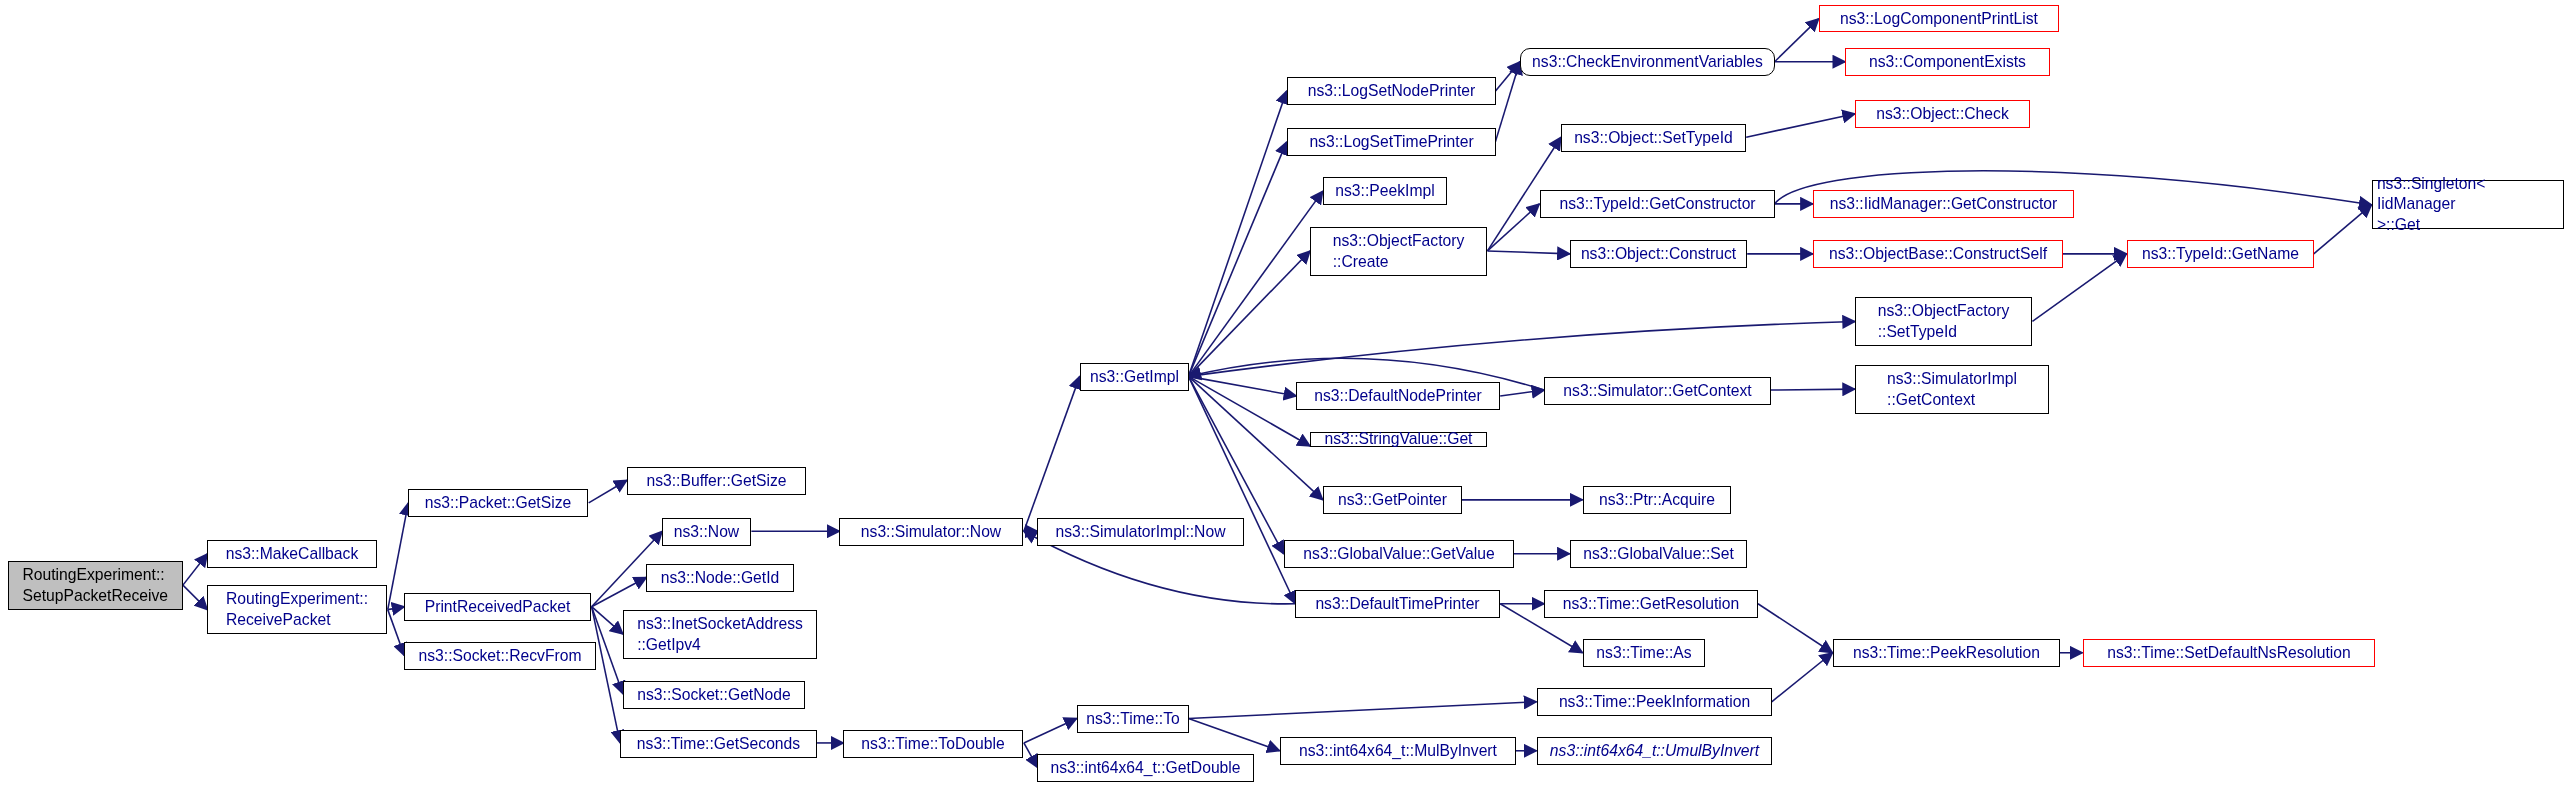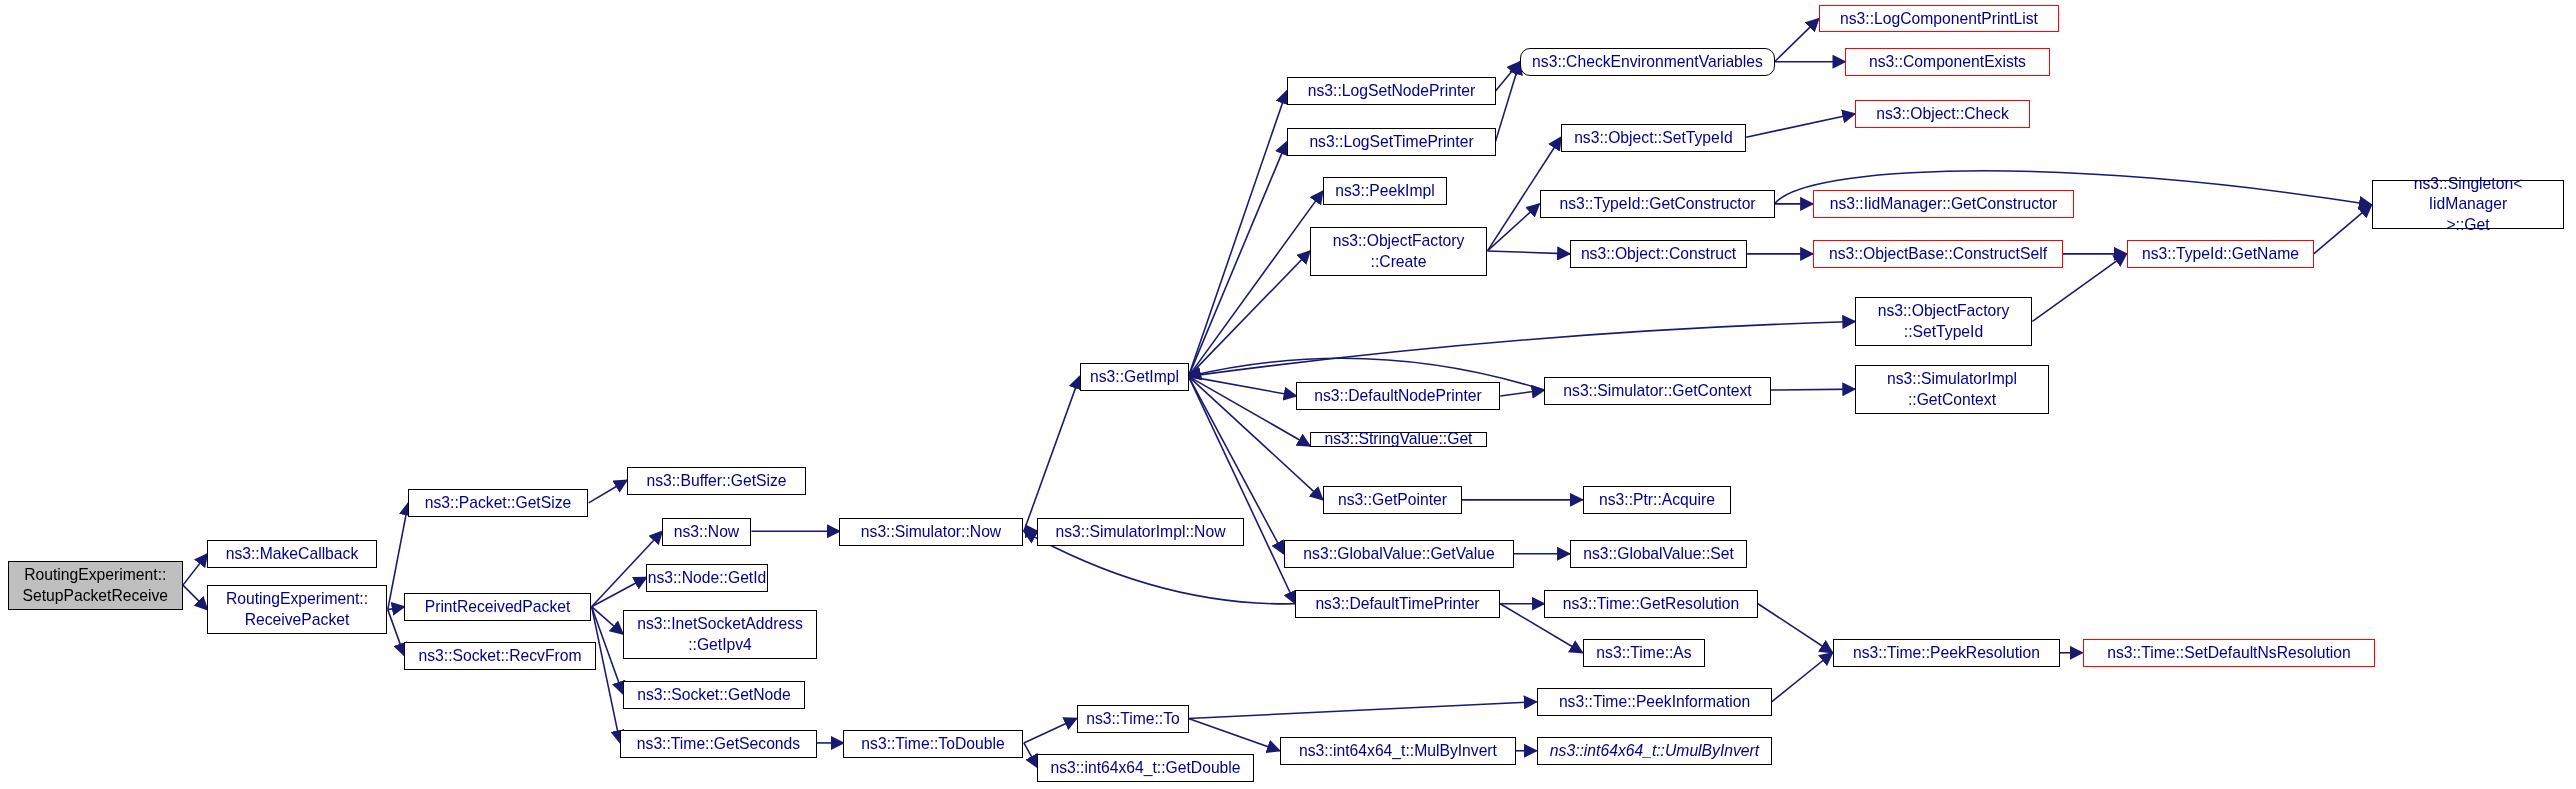--- a/index.html
+++ b/index.html
@@ -3,21 +3,21 @@
 <meta charset="utf-8">
 <style>
   html,body{margin:0;padding:0;background:#ffffff;}
   body{width:2576px;height:789px;font-family:"Liberation Sans",sans-serif;}
   #call-graph{position:relative;width:2576px;height:789px;background:#ffffff;overflow:hidden;}
   #edge-layer{position:absolute;left:0;top:0;width:2576px;height:789px;}
   .edge{fill:none;stroke:#191970;stroke-width:1.6px;}
   .node{
     position:absolute;box-sizing:border-box;
     display:flex;align-items:center;justify-content:center;
-    text-align:center;white-space:pre-line;
+    text-align:left;white-space:pre-line;
     font-size:15.7px;line-height:1.28;
     border:1px solid #000000;background:#ffffff;color:#00008B;
     cursor:pointer;padding:0 3.9px;
   }
   .node.truncated{border-color:#FF0000;}
   .node.root{background:#BFBFBF;color:#000000;cursor:default;}
 </style>
 </head>
 <body>
 
@@ -88,21 +88,21 @@
 <div class="node root" style="left: 7.8px; top: 561px; width: 175px; height: 49px;">RoutingExperiment::
 SetupPacketReceive</div>
     <div class="node" style="left: 207px; top: 540px; width: 170px; height: 27.5px;">ns3::MakeCallback</div>
     <div class="node" style="left: 207px; top: 585px; width: 180px; height: 49px;">RoutingExperiment::
 ReceivePacket</div>
     <div class="node" style="left: 408px; top: 489px; width: 180px; height: 27.5px;">ns3::Packet::GetSize</div>
     <div class="node" style="left: 404px; top: 593px; width: 187px; height: 27.5px;">PrintReceivedPacket</div>
     <div class="node" style="left: 404px; top: 642px; width: 192px; height: 27.5px;">ns3::Socket::RecvFrom</div>
     <div class="node" style="left: 627px; top: 467px; width: 179px; height: 27.5px;">ns3::Buffer::GetSize</div>
     <div class="node" style="left: 662px; top: 518px; width: 89px; height: 27.5px;">ns3::Now</div>
-    <div class="node" style="left: 646px; top: 564px; width: 122px; height: 27.5px;">ns3::Node::GetId</div>
+    <div class="node" style="left: 646px; top: 564px; width: 148px; height: 27.5px;">ns3::Node::GetId</div>
     <div class="node" style="left: 623px; top: 610px; width: 194px; height: 49px;">ns3::InetSocketAddress
 ::GetIpv4</div>
     <div class="node" style="left: 623px; top: 681px; width: 182px; height: 27.5px;">ns3::Socket::GetNode</div>
     <div class="node" style="left: 620px; top: 730px; width: 197px; height: 27.5px;">ns3::Time::GetSeconds</div>
     <div class="node" style="left: 839px; top: 518px; width: 184px; height: 27.5px;">ns3::Simulator::Now</div>
     <div class="node" style="left: 843px; top: 730px; width: 180px; height: 27.5px;">ns3::Time::ToDouble</div>
     <div class="node" style="left: 1037px; top: 518px; width: 207px; height: 27.5px;">ns3::SimulatorImpl::Now</div>
     <div class="node" style="left: 1080px; top: 363px; width: 109px; height: 27.5px;">ns3::GetImpl</div>
     <div class="node" style="left: 1077px; top: 705px; width: 112px; height: 27.5px;">ns3::Time::To</div>
     <div class="node" style="left: 1037px; top: 754px; width: 217px; height: 27.5px;">ns3::int64x64_t::GetDouble</div>

